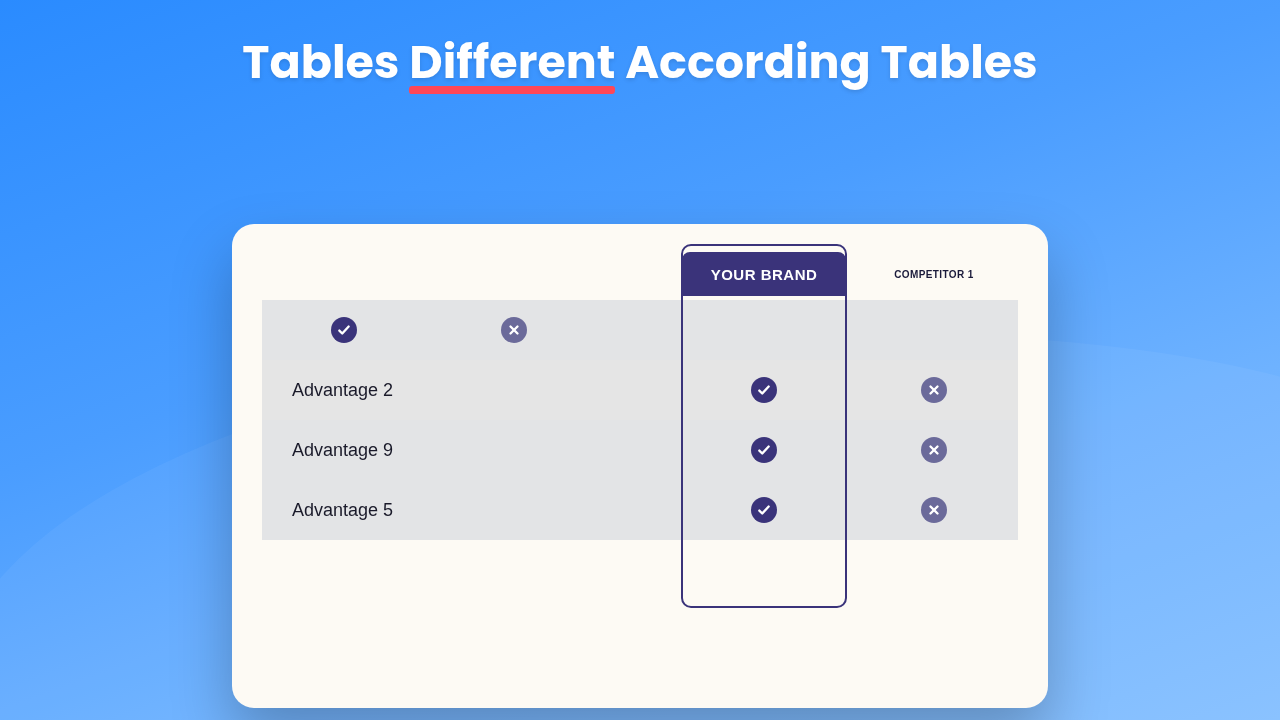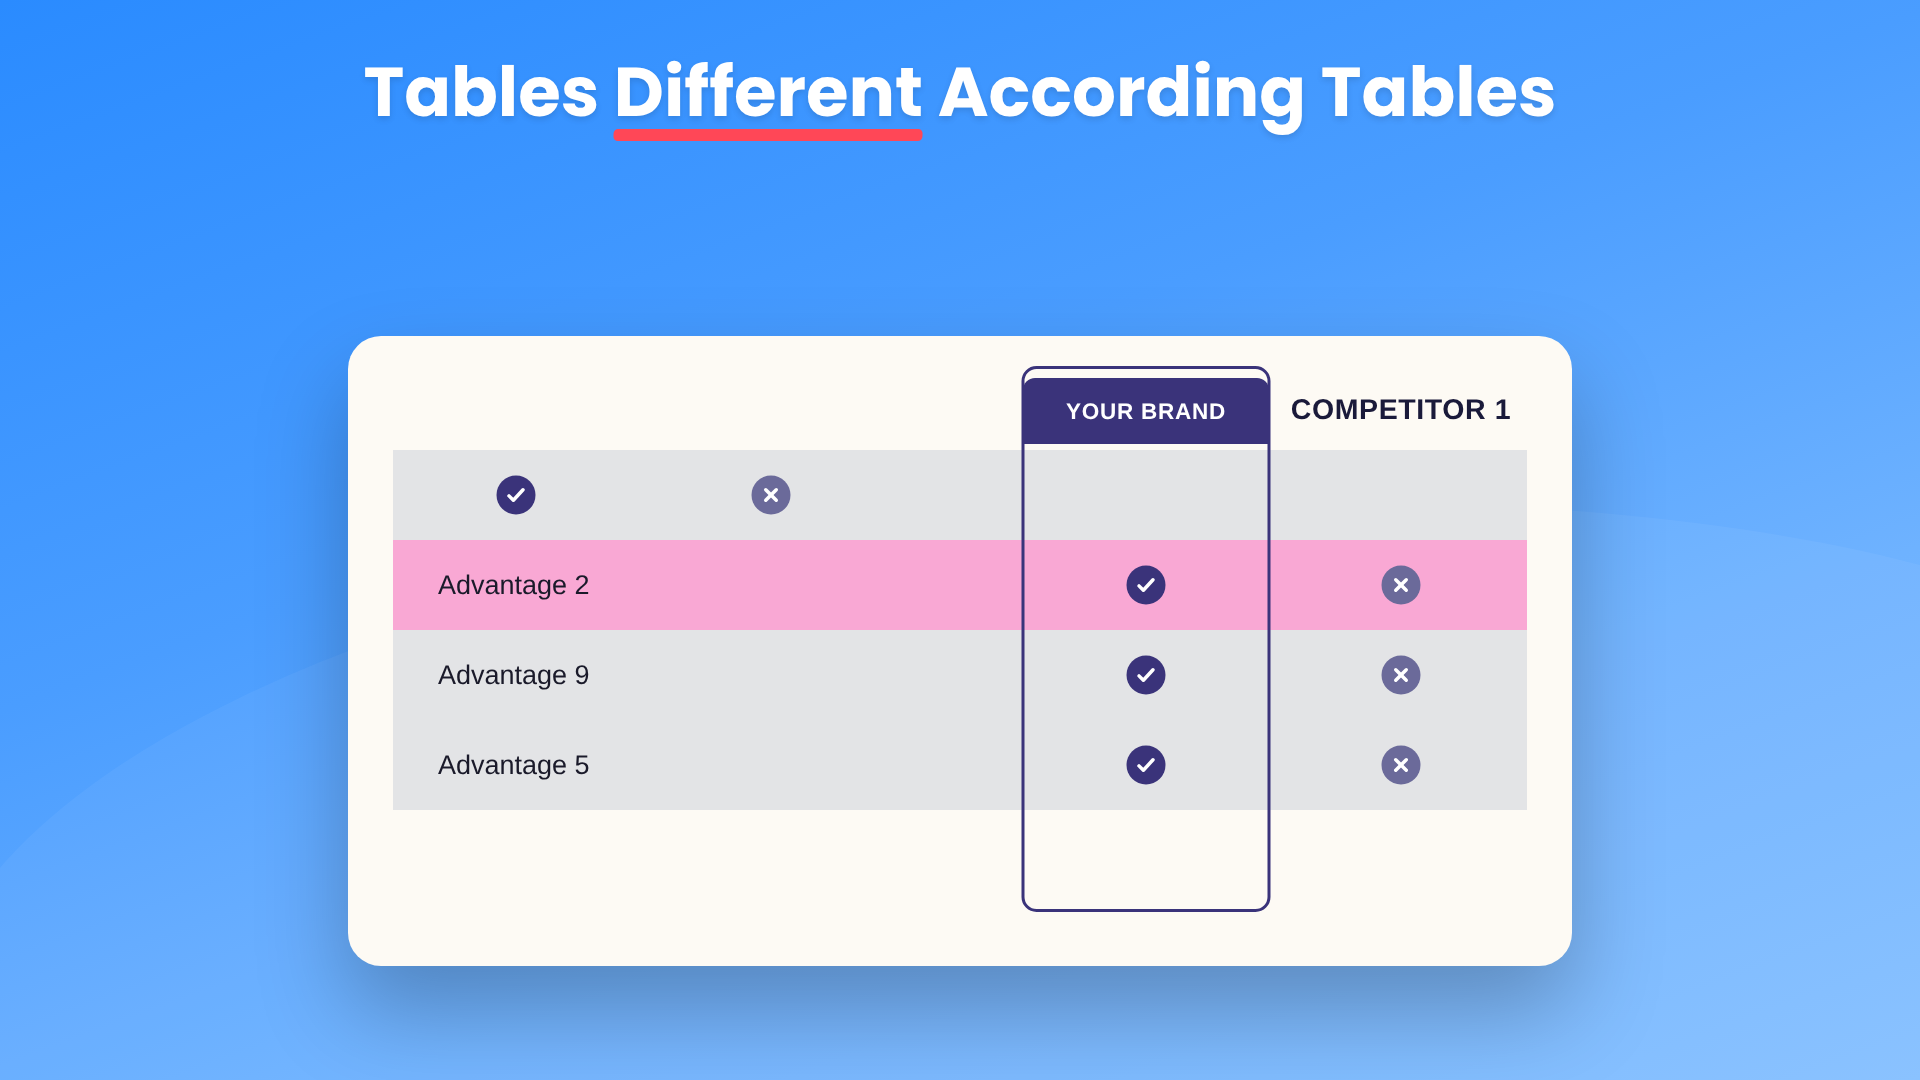--- a/index.html
+++ b/index.html
@@ -37,21 +37,21 @@
     position: absolute;
     left: 0; right: 0; bottom: -2px;
     height: 8px;
     background: #ff4757;
     border-radius: 3px;
     transform: skew(-2deg);
   }
   .card {
     position: absolute;
     left: 232px; top: 224px;
-    width: 816px; height: 420px;
+    width: 816px; height: 484px;
     background: #fdfaf4;
     border-radius: 22px;
     box-shadow: 0 30px 60px rgba(0,0,0,0.25);
     padding: 28px 30px 30px 30px;
   }
   .table-wrap { position: relative; width: 100%; height: 100%; }
   .highlight-col {
     position: absolute;
     left: 419px; top: -8px;
     width: 166px; height: 364px;
@@ -76,34 +76,34 @@
     letter-spacing: 0.5px;
     display: flex; align-items: center; justify-content: center;
     border-radius: 8px 8px 0 0;
     position: relative;
     z-index: 4;
   }
   .head-comp {
     flex: 0 0 160px;
     color: #1a1a3a;
     font-weight: 800;
-    font-size: 19px;
+    font-size: 10px;
     letter-spacing: 0.4px;
     display: flex; align-items: center; justify-content: center;
     margin-left: 8px;
   }
   .row {
     display: flex;
     align-items: center;
     height: 60px;
     font-size: 18px;
     color: #1a1a2a;
   }
   .row.odd  { background: #e3e4e6; }
-  .row.even { background: #f9a8d4; }
+  .row.even { background: #e5e5e5; }
   .cell-feature {
     flex: 0 0 420px;
     padding-left: 30px;
     font-weight: 400;
   }
   .cell-brand {
     flex: 0 0 164px;
     display: flex; align-items: center; justify-content: center;
   }
   .cell-comp {

